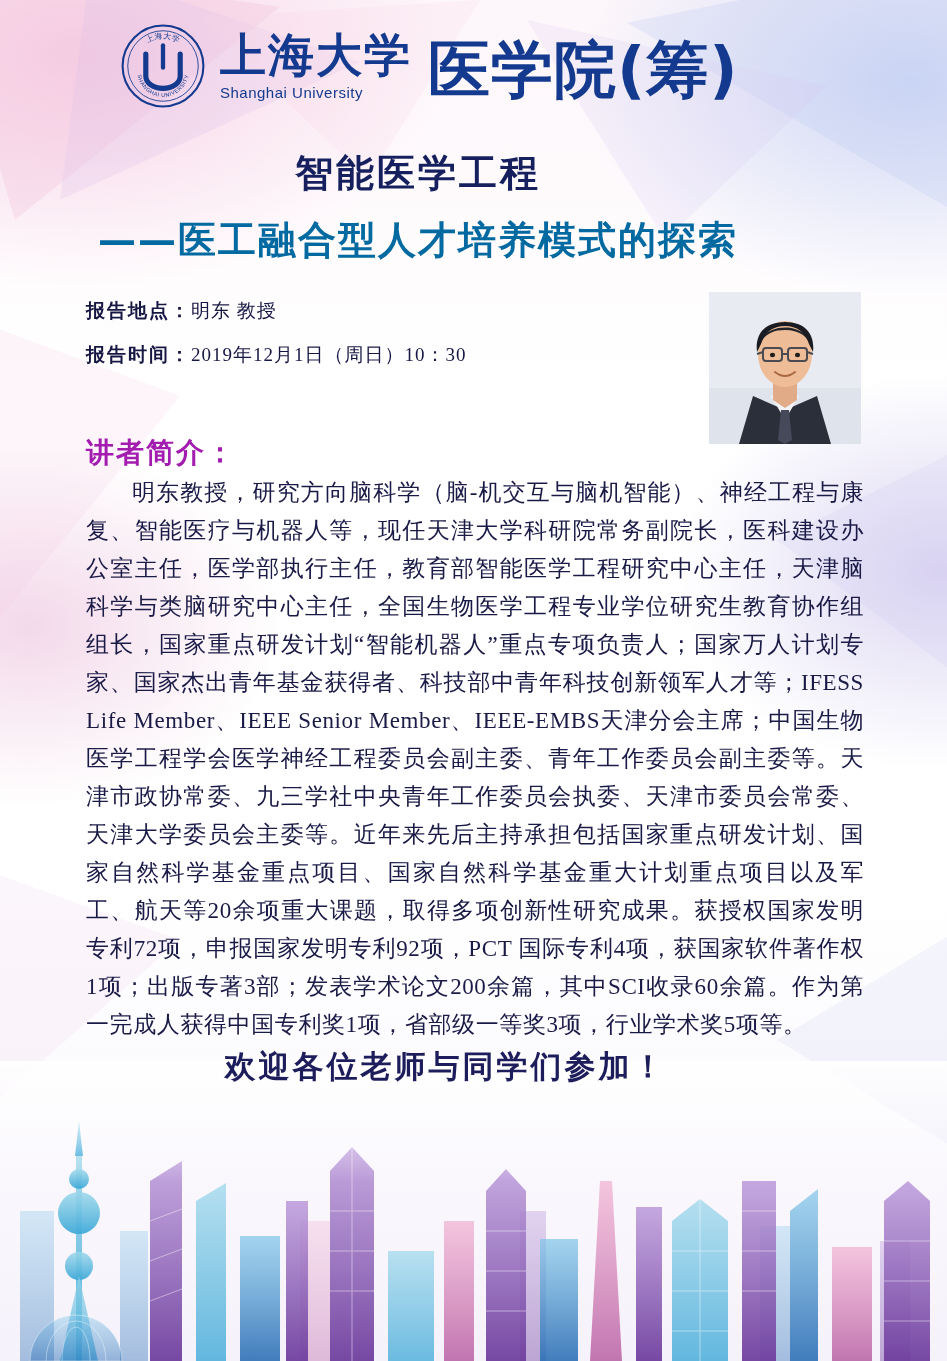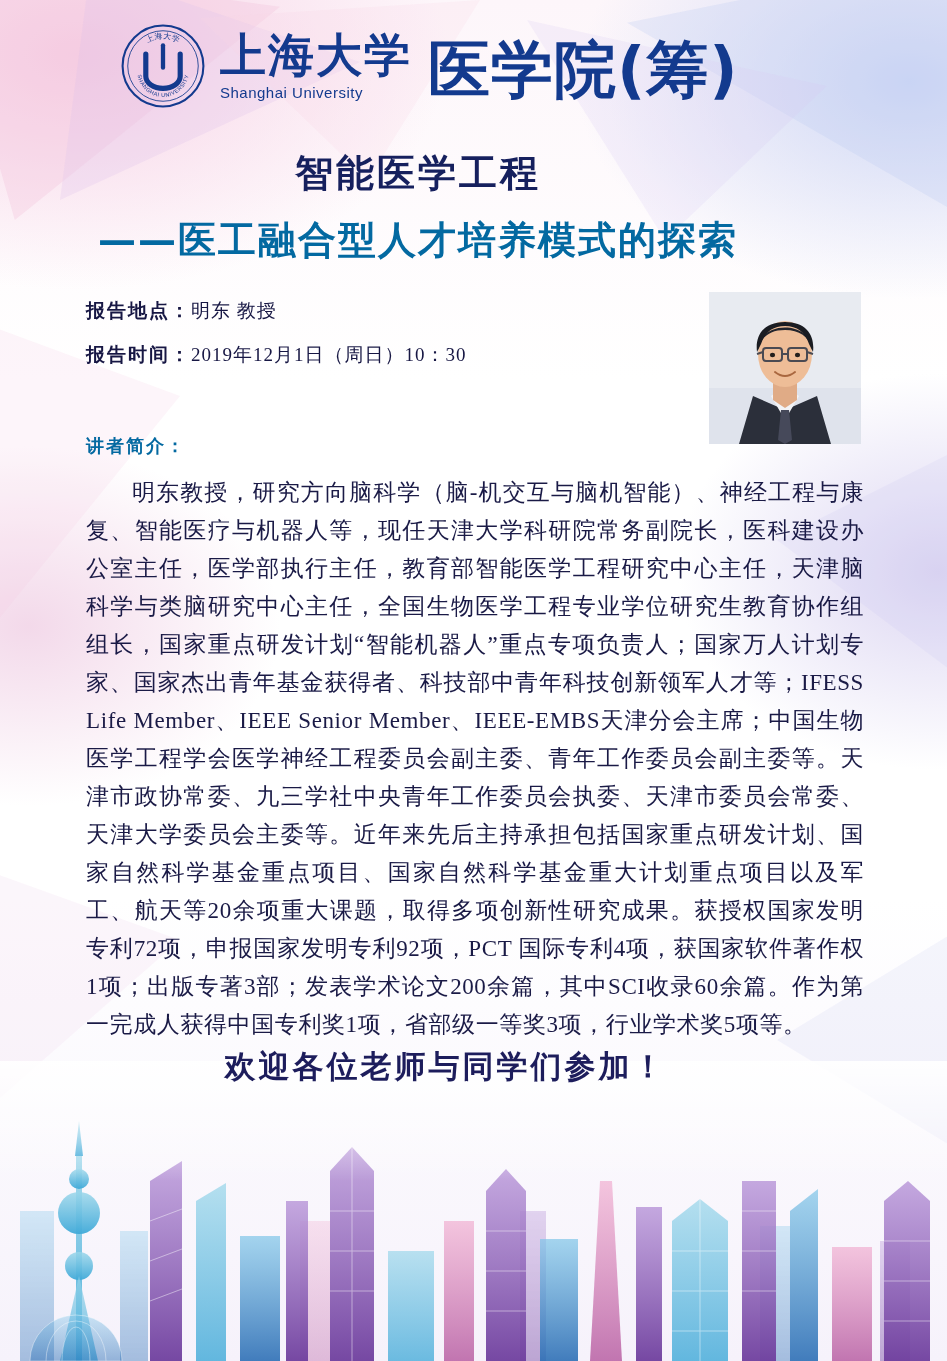--- a/index.html
+++ b/index.html
@@ -159,24 +159,24 @@
     width: 152px;
     height: 152px;
     overflow: hidden;
     background: linear-gradient(160deg, #e7eaf2 0%, #cfd4e0 100%);
   }
 
   .bio-title {
     position: absolute;
     top: 434px;
     left: 86px;
-    font-size: 18px;
+    font-size: 28px;
     font-weight: bold;
     letter-spacing: 2px;
-    color: #0369a1;
+    color: #a21caf;
   }
   .bio-body {
     position: absolute;
     top: 474px;
     left: 86px;
     width: 778px;
     font-size: 23px;
     line-height: 38px;
     text-align: justify;
     text-indent: 2em;

